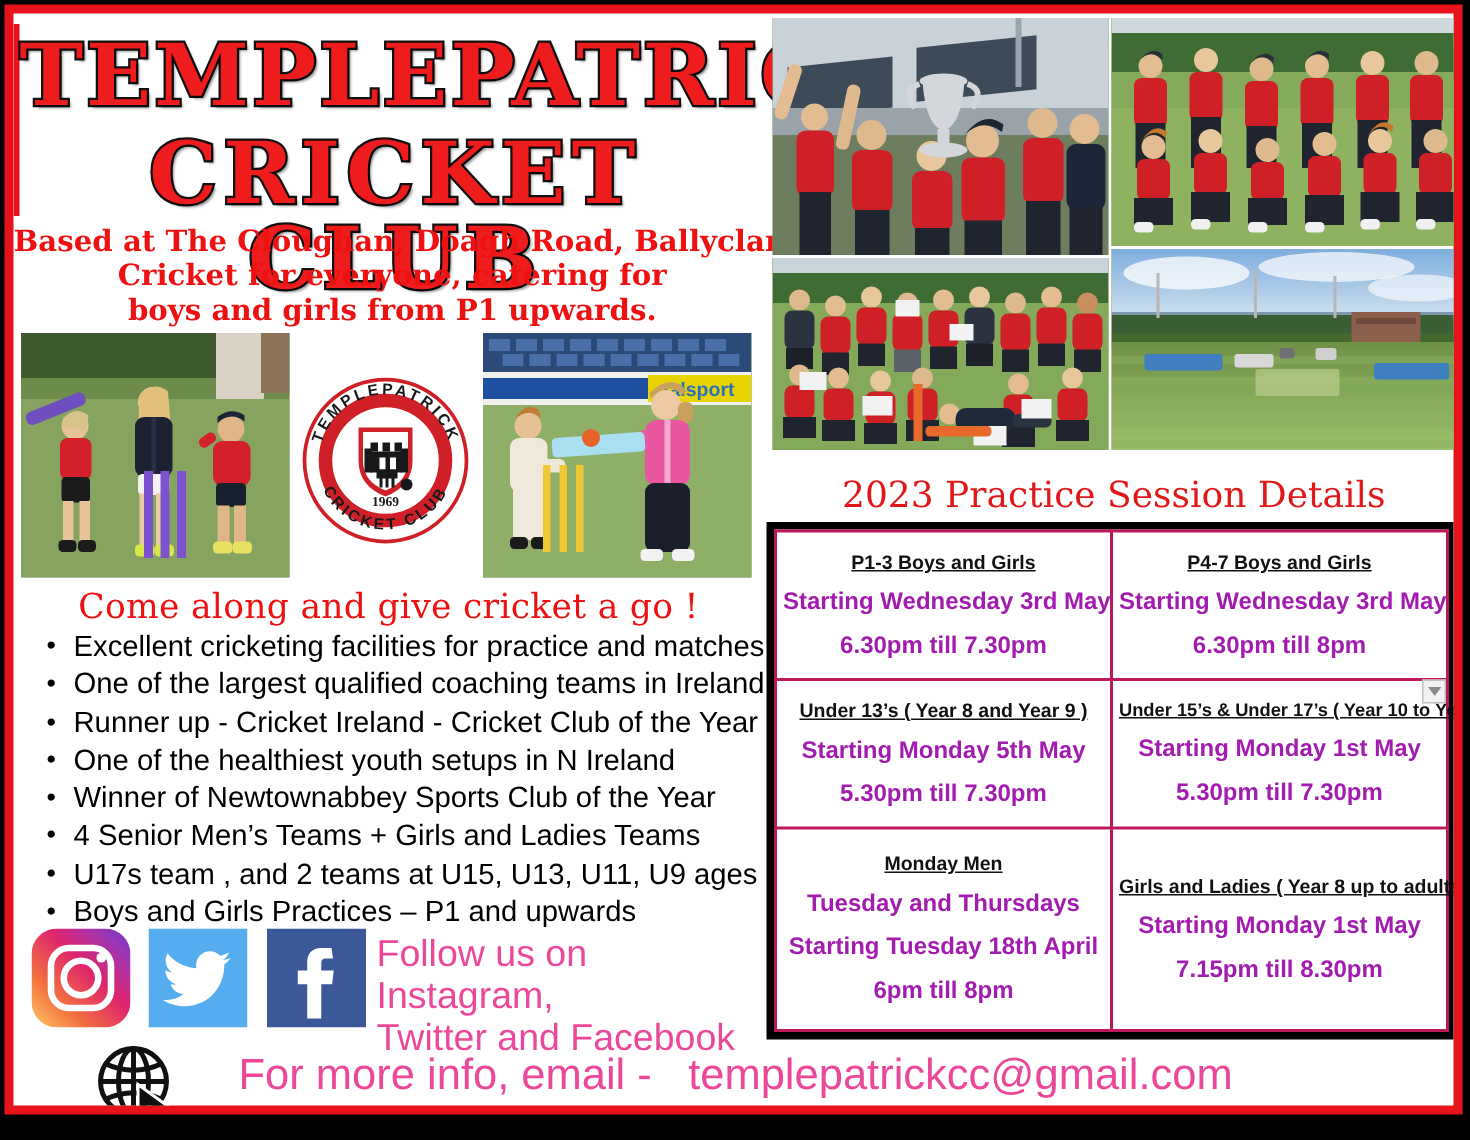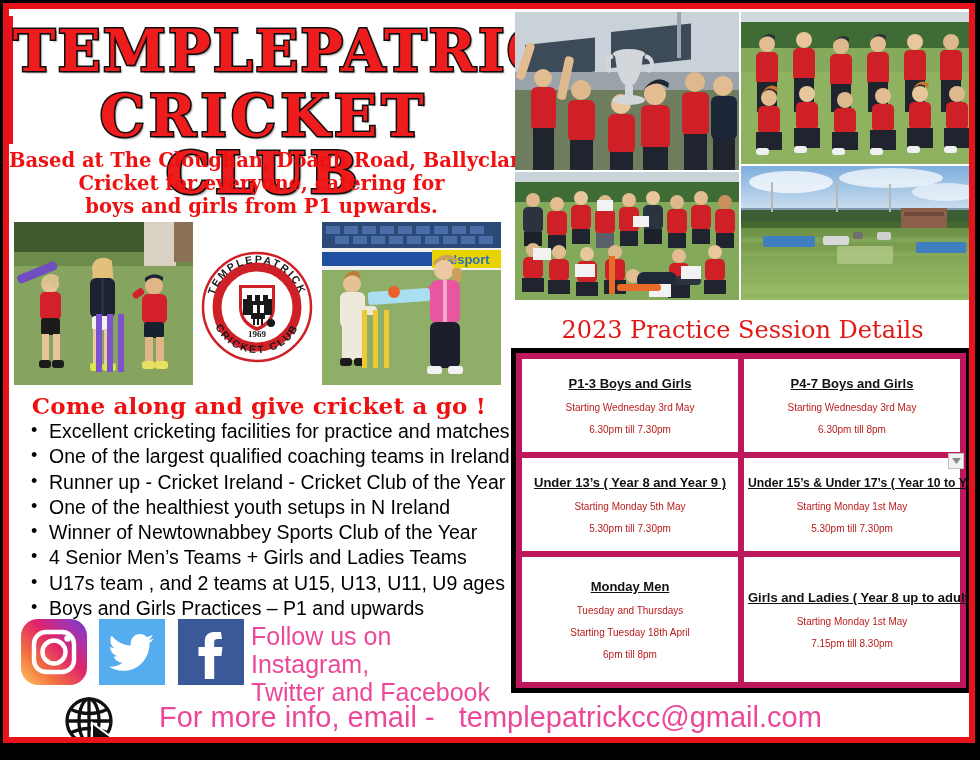--- a/index.html
+++ b/index.html
@@ -74,21 +74,21 @@
   #crest {
     position: absolute; left: 186px; top: 218px;
     width: 124px; height: 155px;
   }
 
   
   #come-along {
     position: absolute; left: 0; top: 383px; width: 500px;
     text-align: center;
     font-family: "DejaVu Serif", serif;
-    font-weight: bold;
+    font-weight: normal;
     font-size: 23px;
     color: #ee1111;
     letter-spacing: .2px;
   }
   #bullets {
     position: absolute; left: 18px; top: 410px; width: 490px;
     list-style: none;
   }
   #bullets li {
     font-family: "Liberation Sans", sans-serif;
@@ -150,40 +150,40 @@
     width: 460px; height: 345px;
     border: 5px solid #000000;
     background: #ffffff;
   }
   #practice-grid {
     width: 100%; height: 100%;
     border-collapse: collapse;
     table-layout: fixed;
   }
   #practice-grid td {
-    border: 6px solid #be185d;
+    border: 2px solid #be185d;
     vertical-align: middle;
     text-align: center;
     padding: 2px 4px;
   }
   .cell-head {
     font-family: "Liberation Sans", sans-serif;
     font-weight: bold;
     font-size: 13px;
     color: #111111;
     text-decoration: underline;
     display: block;
     margin-bottom: 11px;
     white-space: nowrap;
   }
   .cell-line {
     font-family: "Liberation Sans", sans-serif;
-    font-weight: normal;
-    font-size: 10px;
-    color: #b91c1c;
+    font-weight: bold;
+    font-size: 16px;
+    color: #a21caf;
     display: block;
     margin-bottom: 11px;
     white-space: nowrap;
   }
   .cell-line:last-child { margin-bottom: 0; }
   .cell-head.tight { font-size: 12.2px; }
 
   #table-scroll-arrow {
     position: absolute; right: 2px; top: 100px;
     width: 16px; height: 16px;

